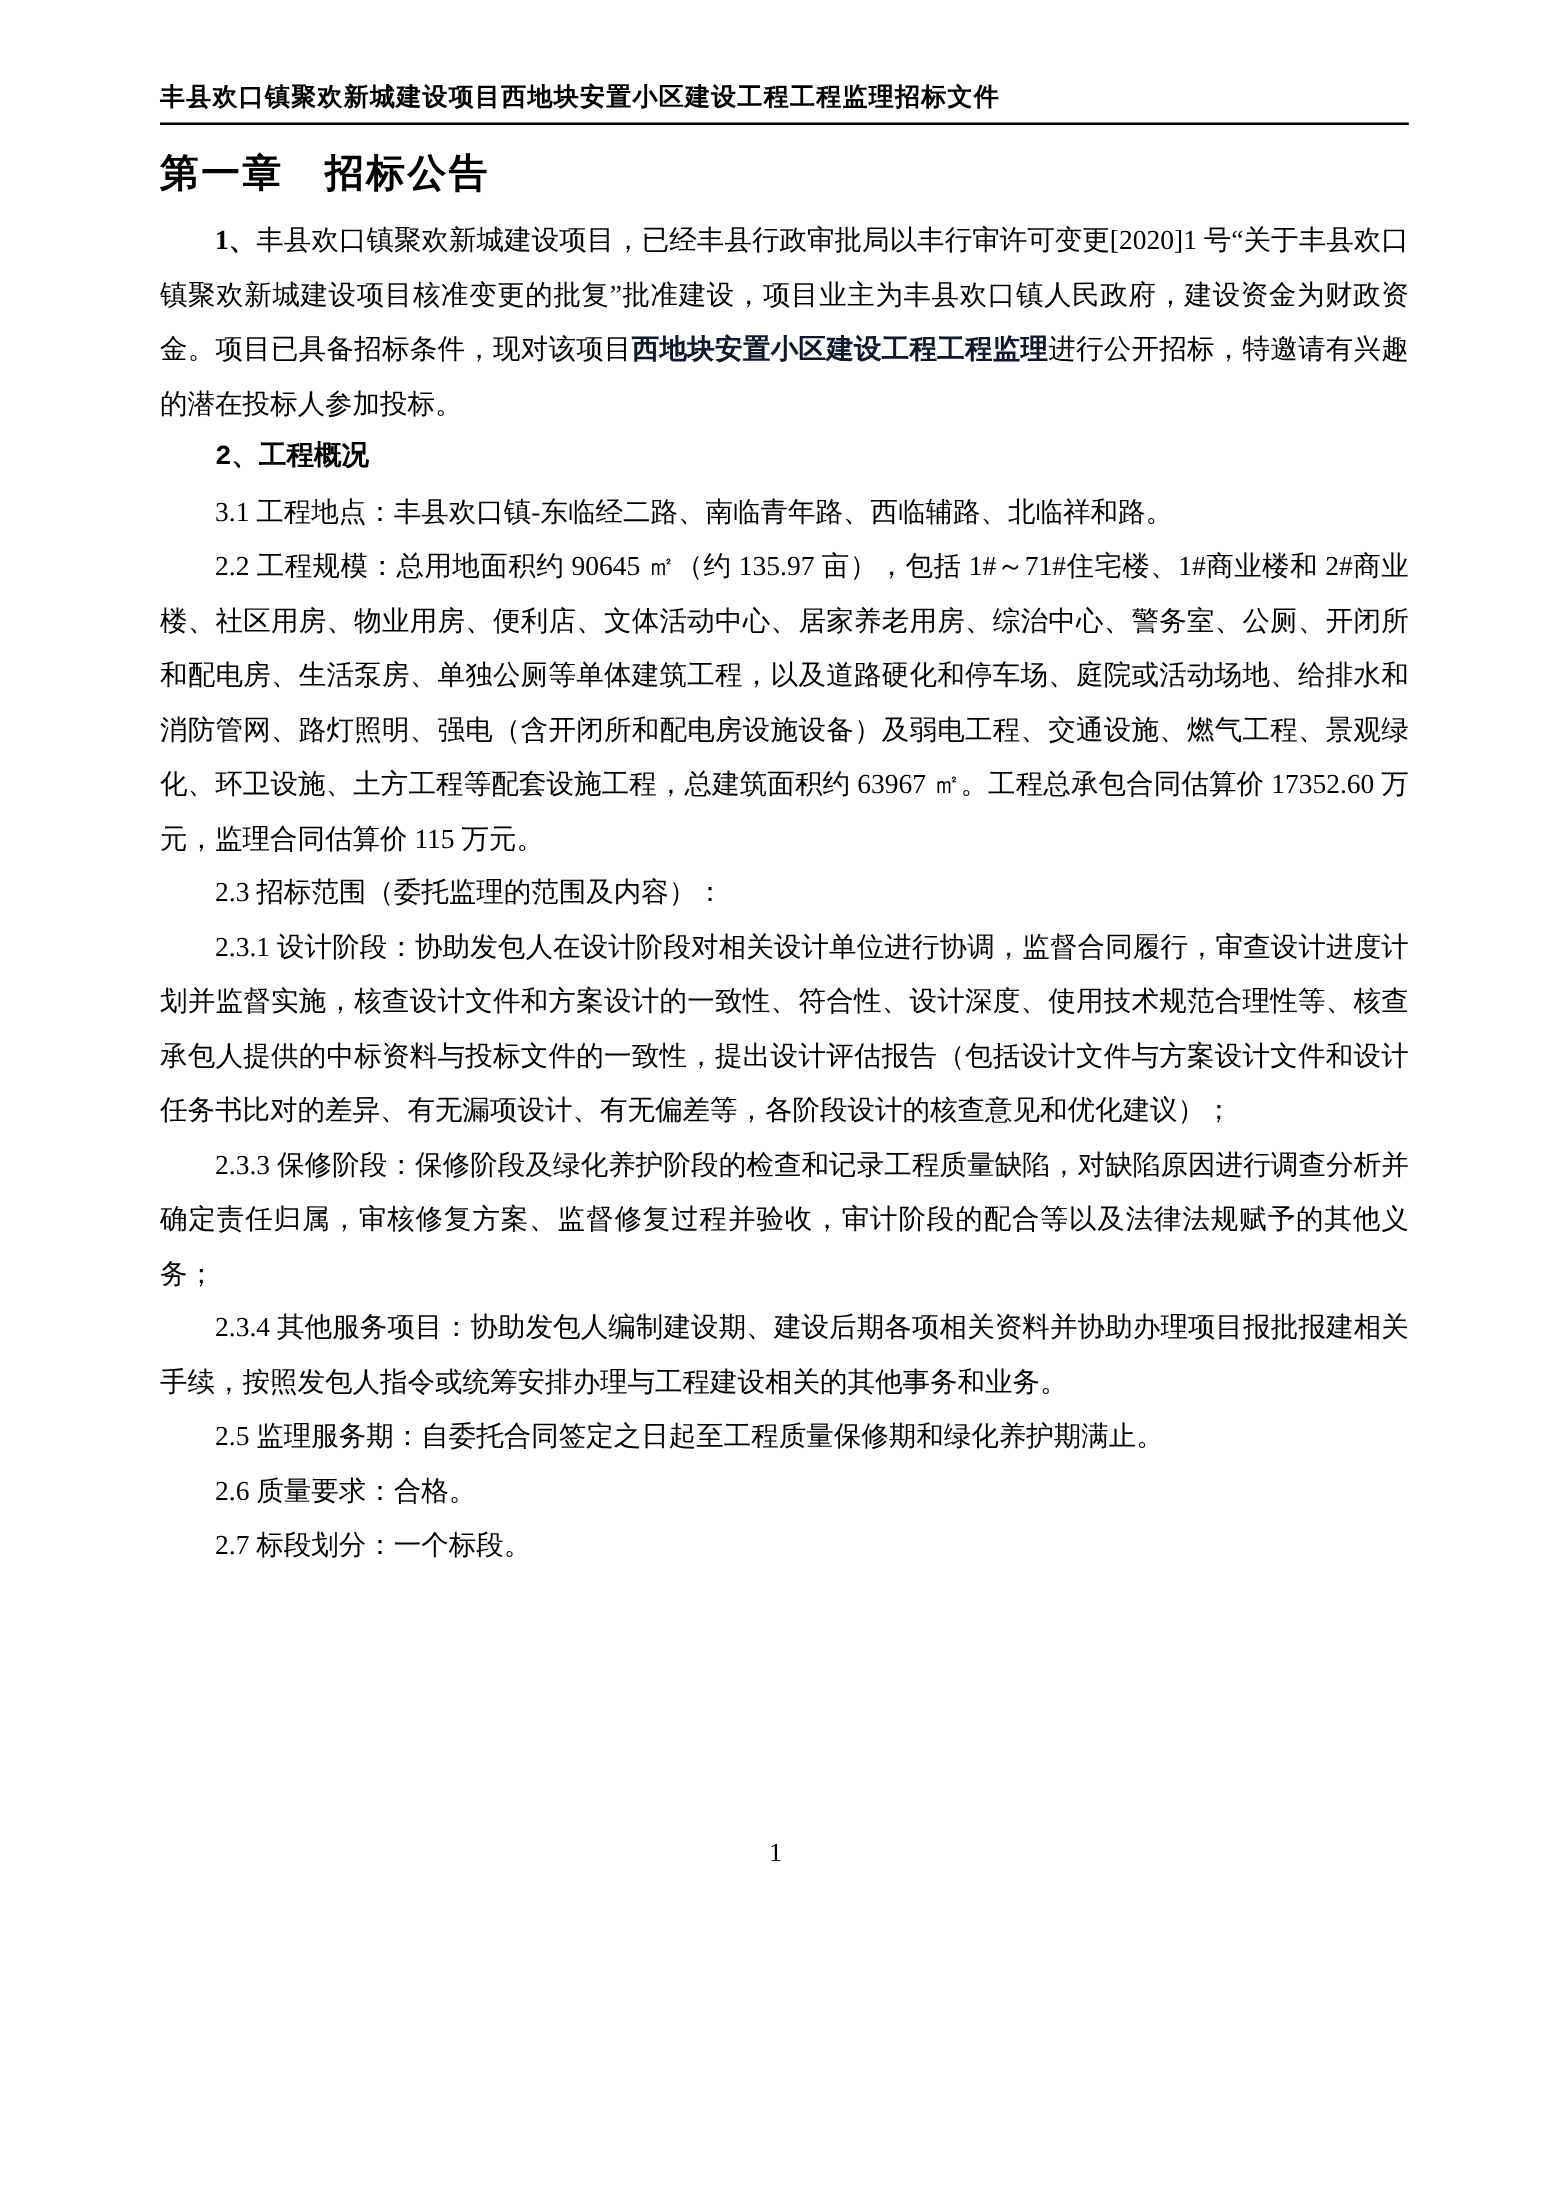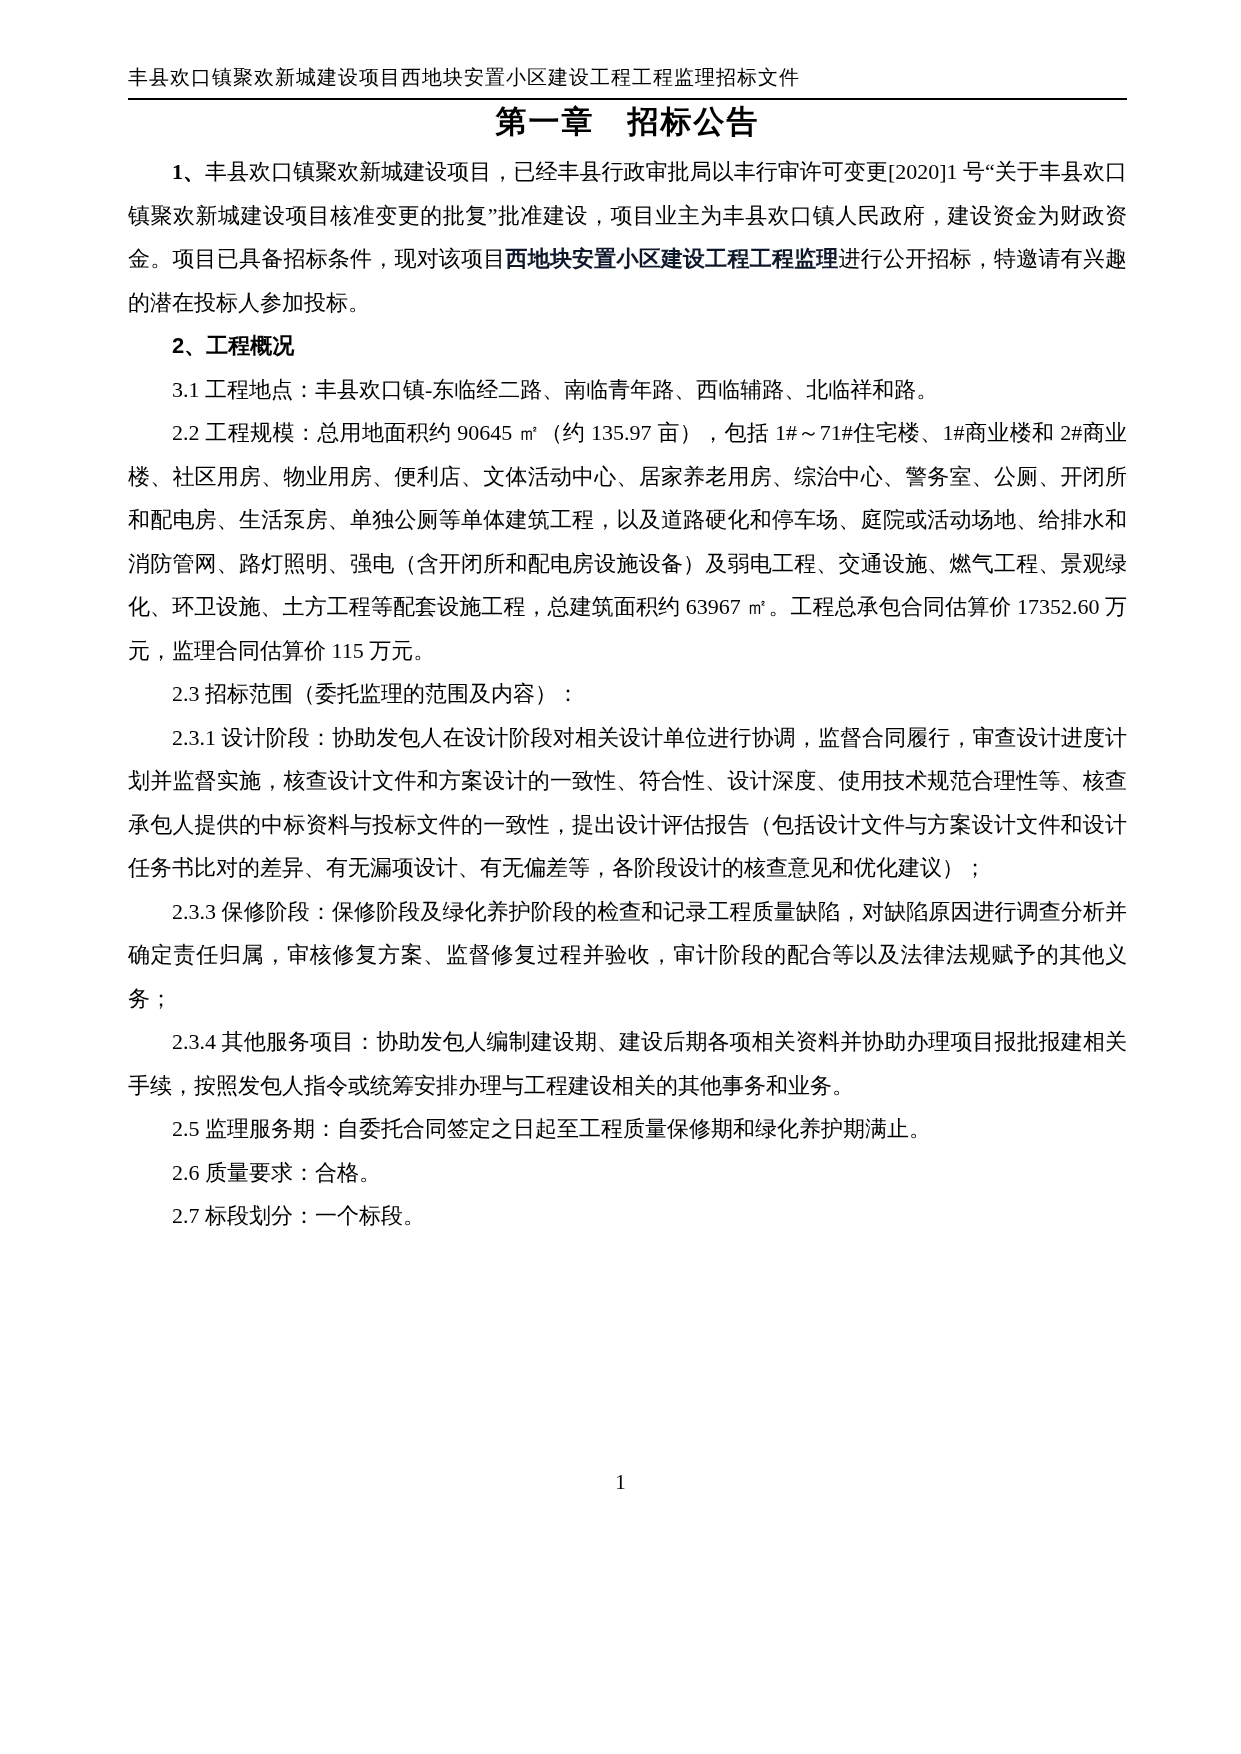--- a/index.html
+++ b/index.html
@@ -12,47 +12,48 @@
     color: #000000;
     overflow: hidden;
   }
   .page {
     position: absolute;
     top: 0; left: 0; right: 0; bottom: 0;
     padding: 64px 114px 0 128px;
   }
   .doc-header {
     font-size: 20px;
-    font-weight: normal;
+    font-weight: bold;
     letter-spacing: 1px;
     padding-bottom: 7px;
     border-bottom: 2px solid #000000;
   }
   .chapter-title {
-    text-align: center;
+    margin-top: 20px;
+    text-align: left;
     font-size: 31px;
     line-height: 44px;
     font-weight: bold;
-    font-family: Liberation Serif, serif;
+    font-family: Liberation Mono, monospace;
     letter-spacing: 2px;
   }
   .content {
     margin-top: 6px;
     font-size: 22px;
     line-height: 43.5px;
     text-align: justify;
   }
   .para {
     text-indent: 2em;
     margin: 0;
   }
   .bold-num { font-weight: bold; }
   .heading {
     font-weight: bold;
-    font-family: Liberation Sans, sans-serif;
+    font-family: Liberation Mono, monospace;
   }
   .highlight {
     color: #0f172a;
     font-weight: bold;
     font-family: "Liberation Sans", "DejaVu Sans", sans-serif;
   }
   .page-footer {
     position: absolute;
     top: 1470px;
     left: 0; right: 0;

